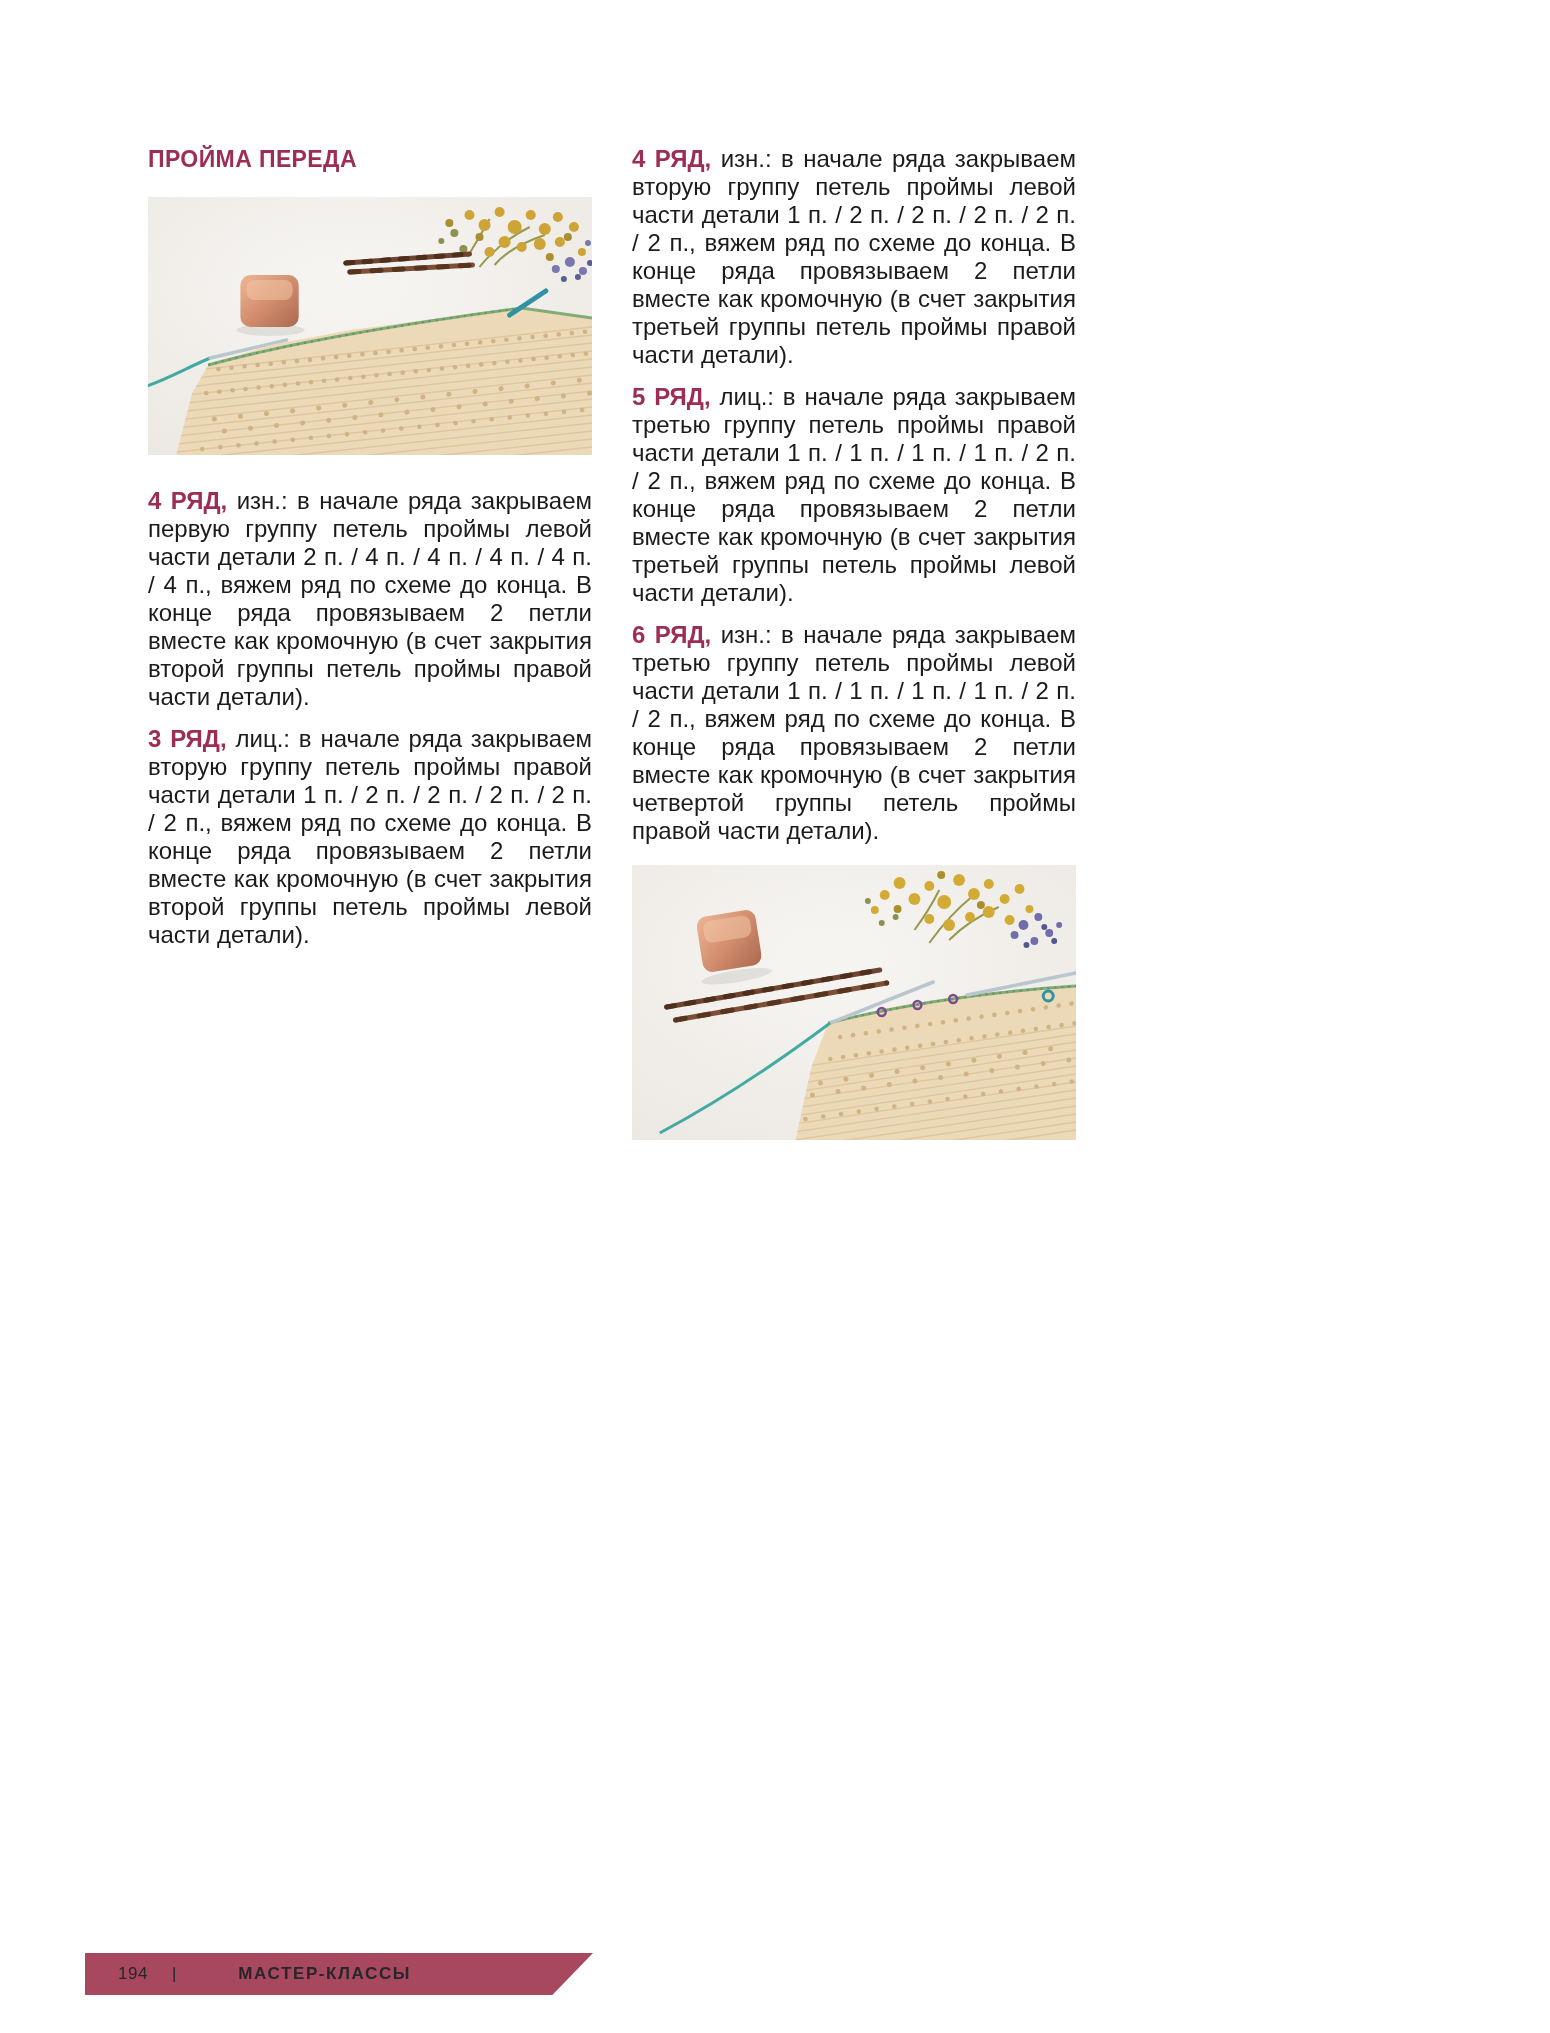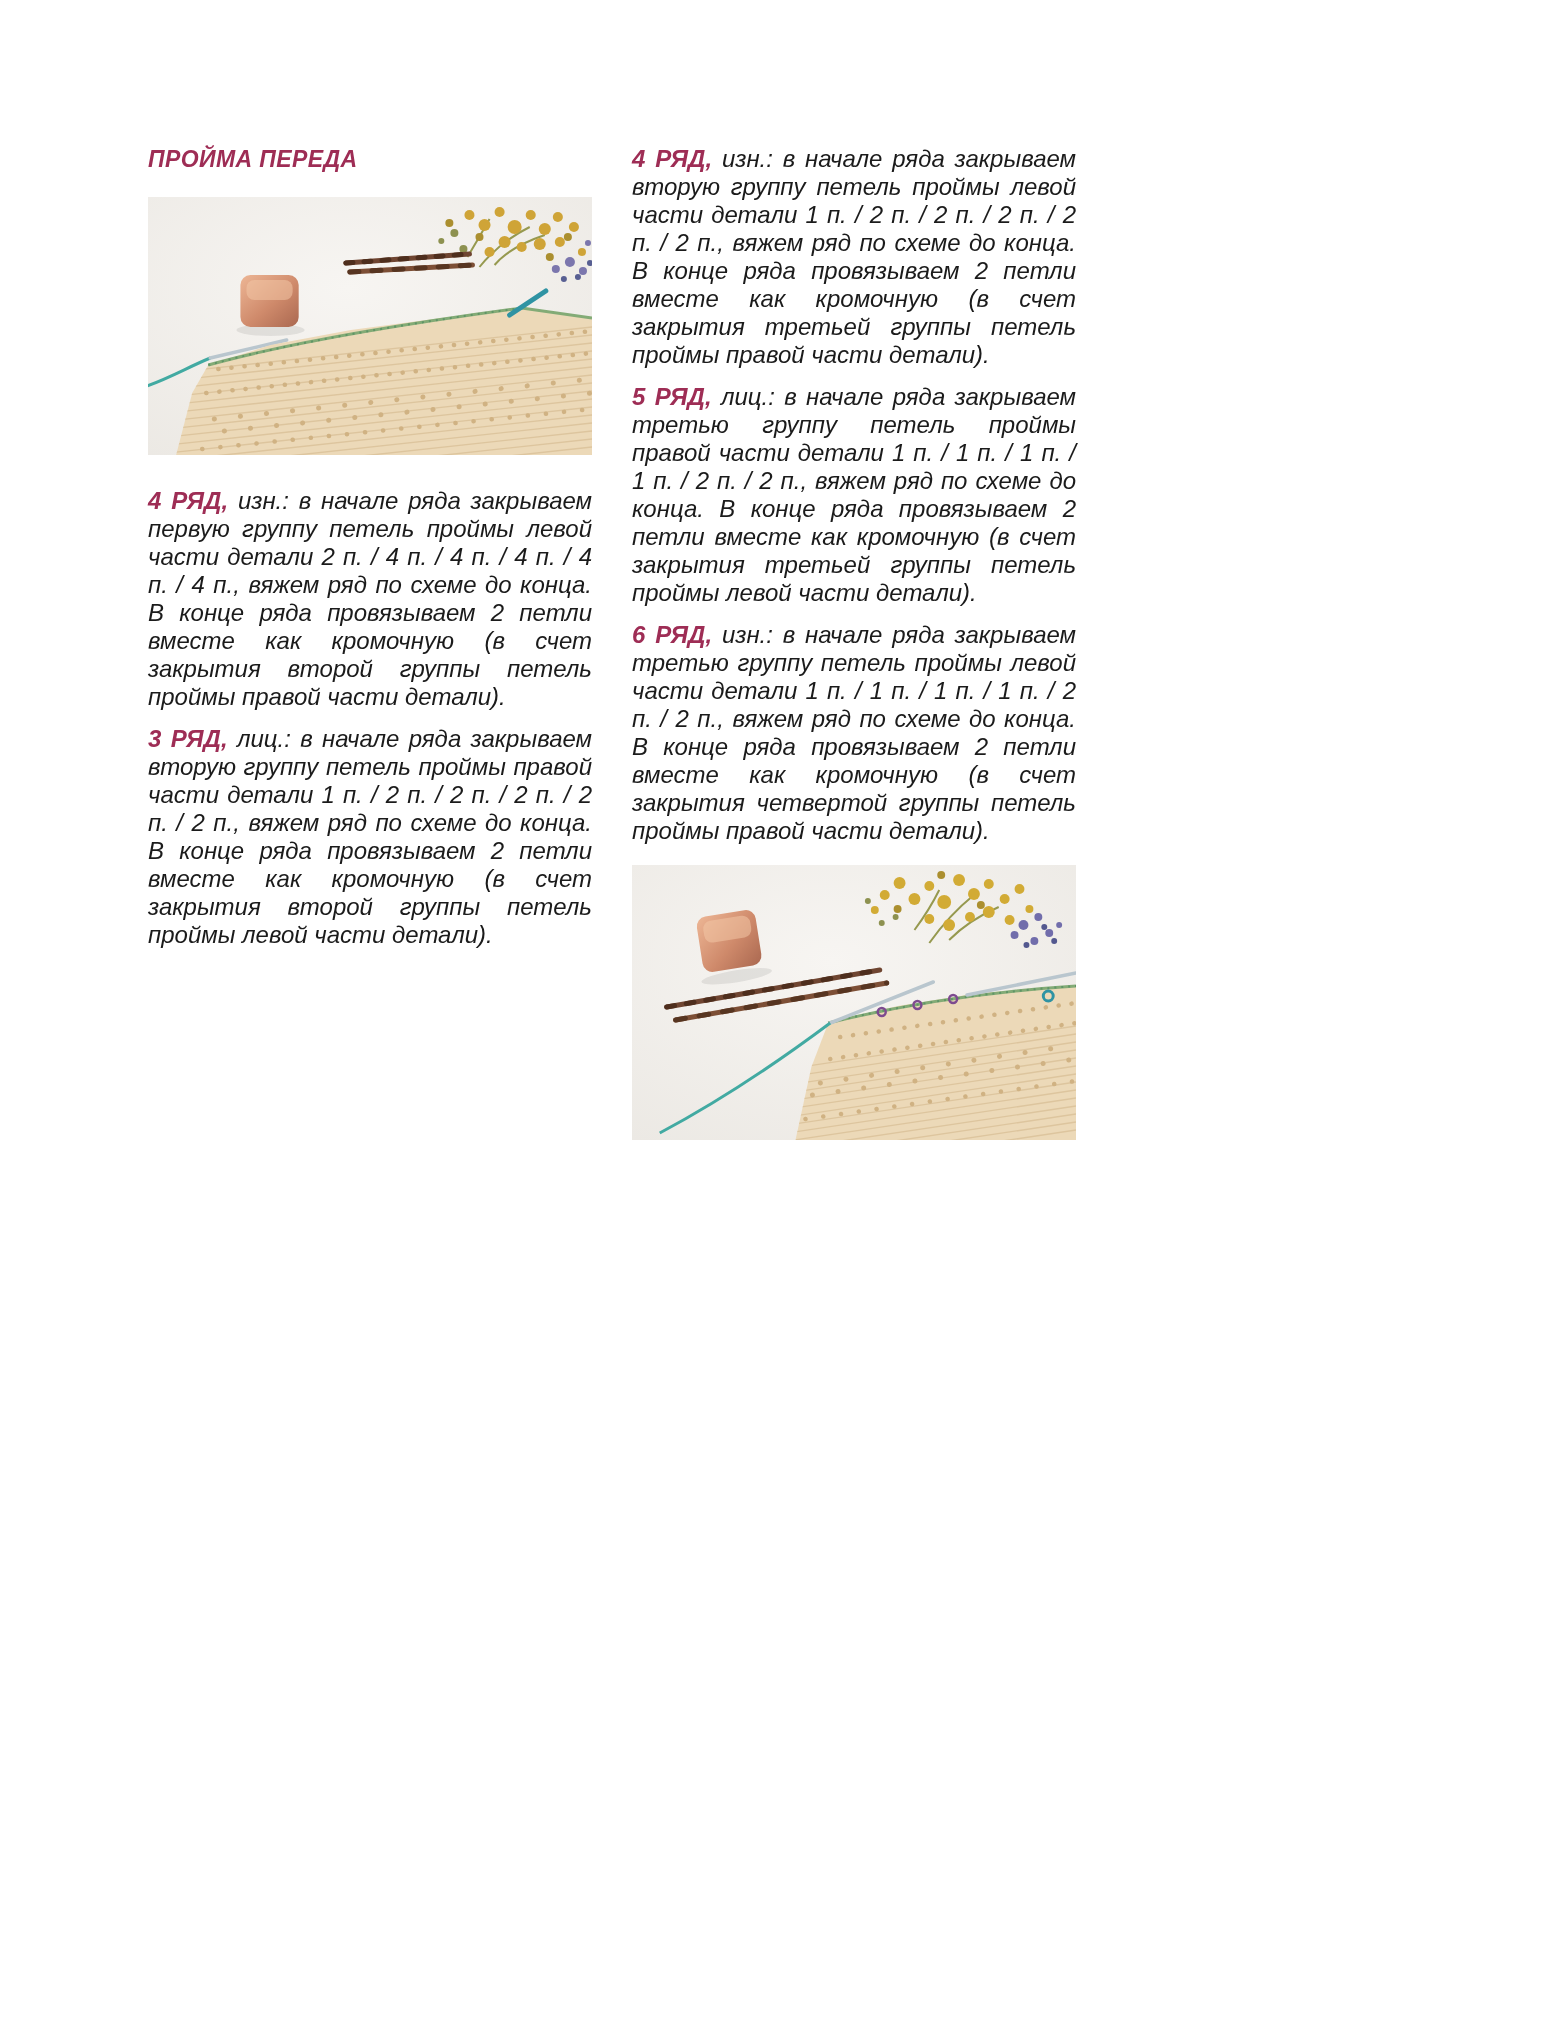--- a/index.html
+++ b/index.html
@@ -15,21 +15,20 @@
     overflow: hidden;
     font-family: "Liberation Sans", sans-serif;
     color: #1b1b1b;
   }
   .content {
     position: absolute;
     left: 148px;
     top: 145px;
     display: flex;
     gap: 40px;
-    font-style: italic;
   }
   .col { width: 444px; }
 
   h1.title {
     margin: 0 0 24px 0;
     font-size: 23px;
     line-height: 28px;
     font-weight: 700;
     letter-spacing: 0.4px;
     color: var(--accent, #9e2d55);
@@ -340,13 +339,18 @@
             <circle cx="252" cy="147" r="4" stroke="#7d4a8f" stroke-width="2.5"></circle>
             <circle cx="288" cy="140" r="4" stroke="#7d4a8f" stroke-width="2.5"></circle>
             <circle cx="324" cy="134" r="4" stroke="#7d4a8f" stroke-width="2.5"></circle>
             <circle cx="420" cy="131" r="5" stroke="#2f93a3" stroke-width="3"></circle>
           </g>
         </svg>
       </figure>
     </div>
   </div>
 
+  <div class="footer-banner">
+    <span class="page-num">194</span>
+    <span class="sep">|</span>
+    <span class="section">МАСТЕР-КЛАССЫ</span>
+  </div>
 </div>
 
 </body></html>

